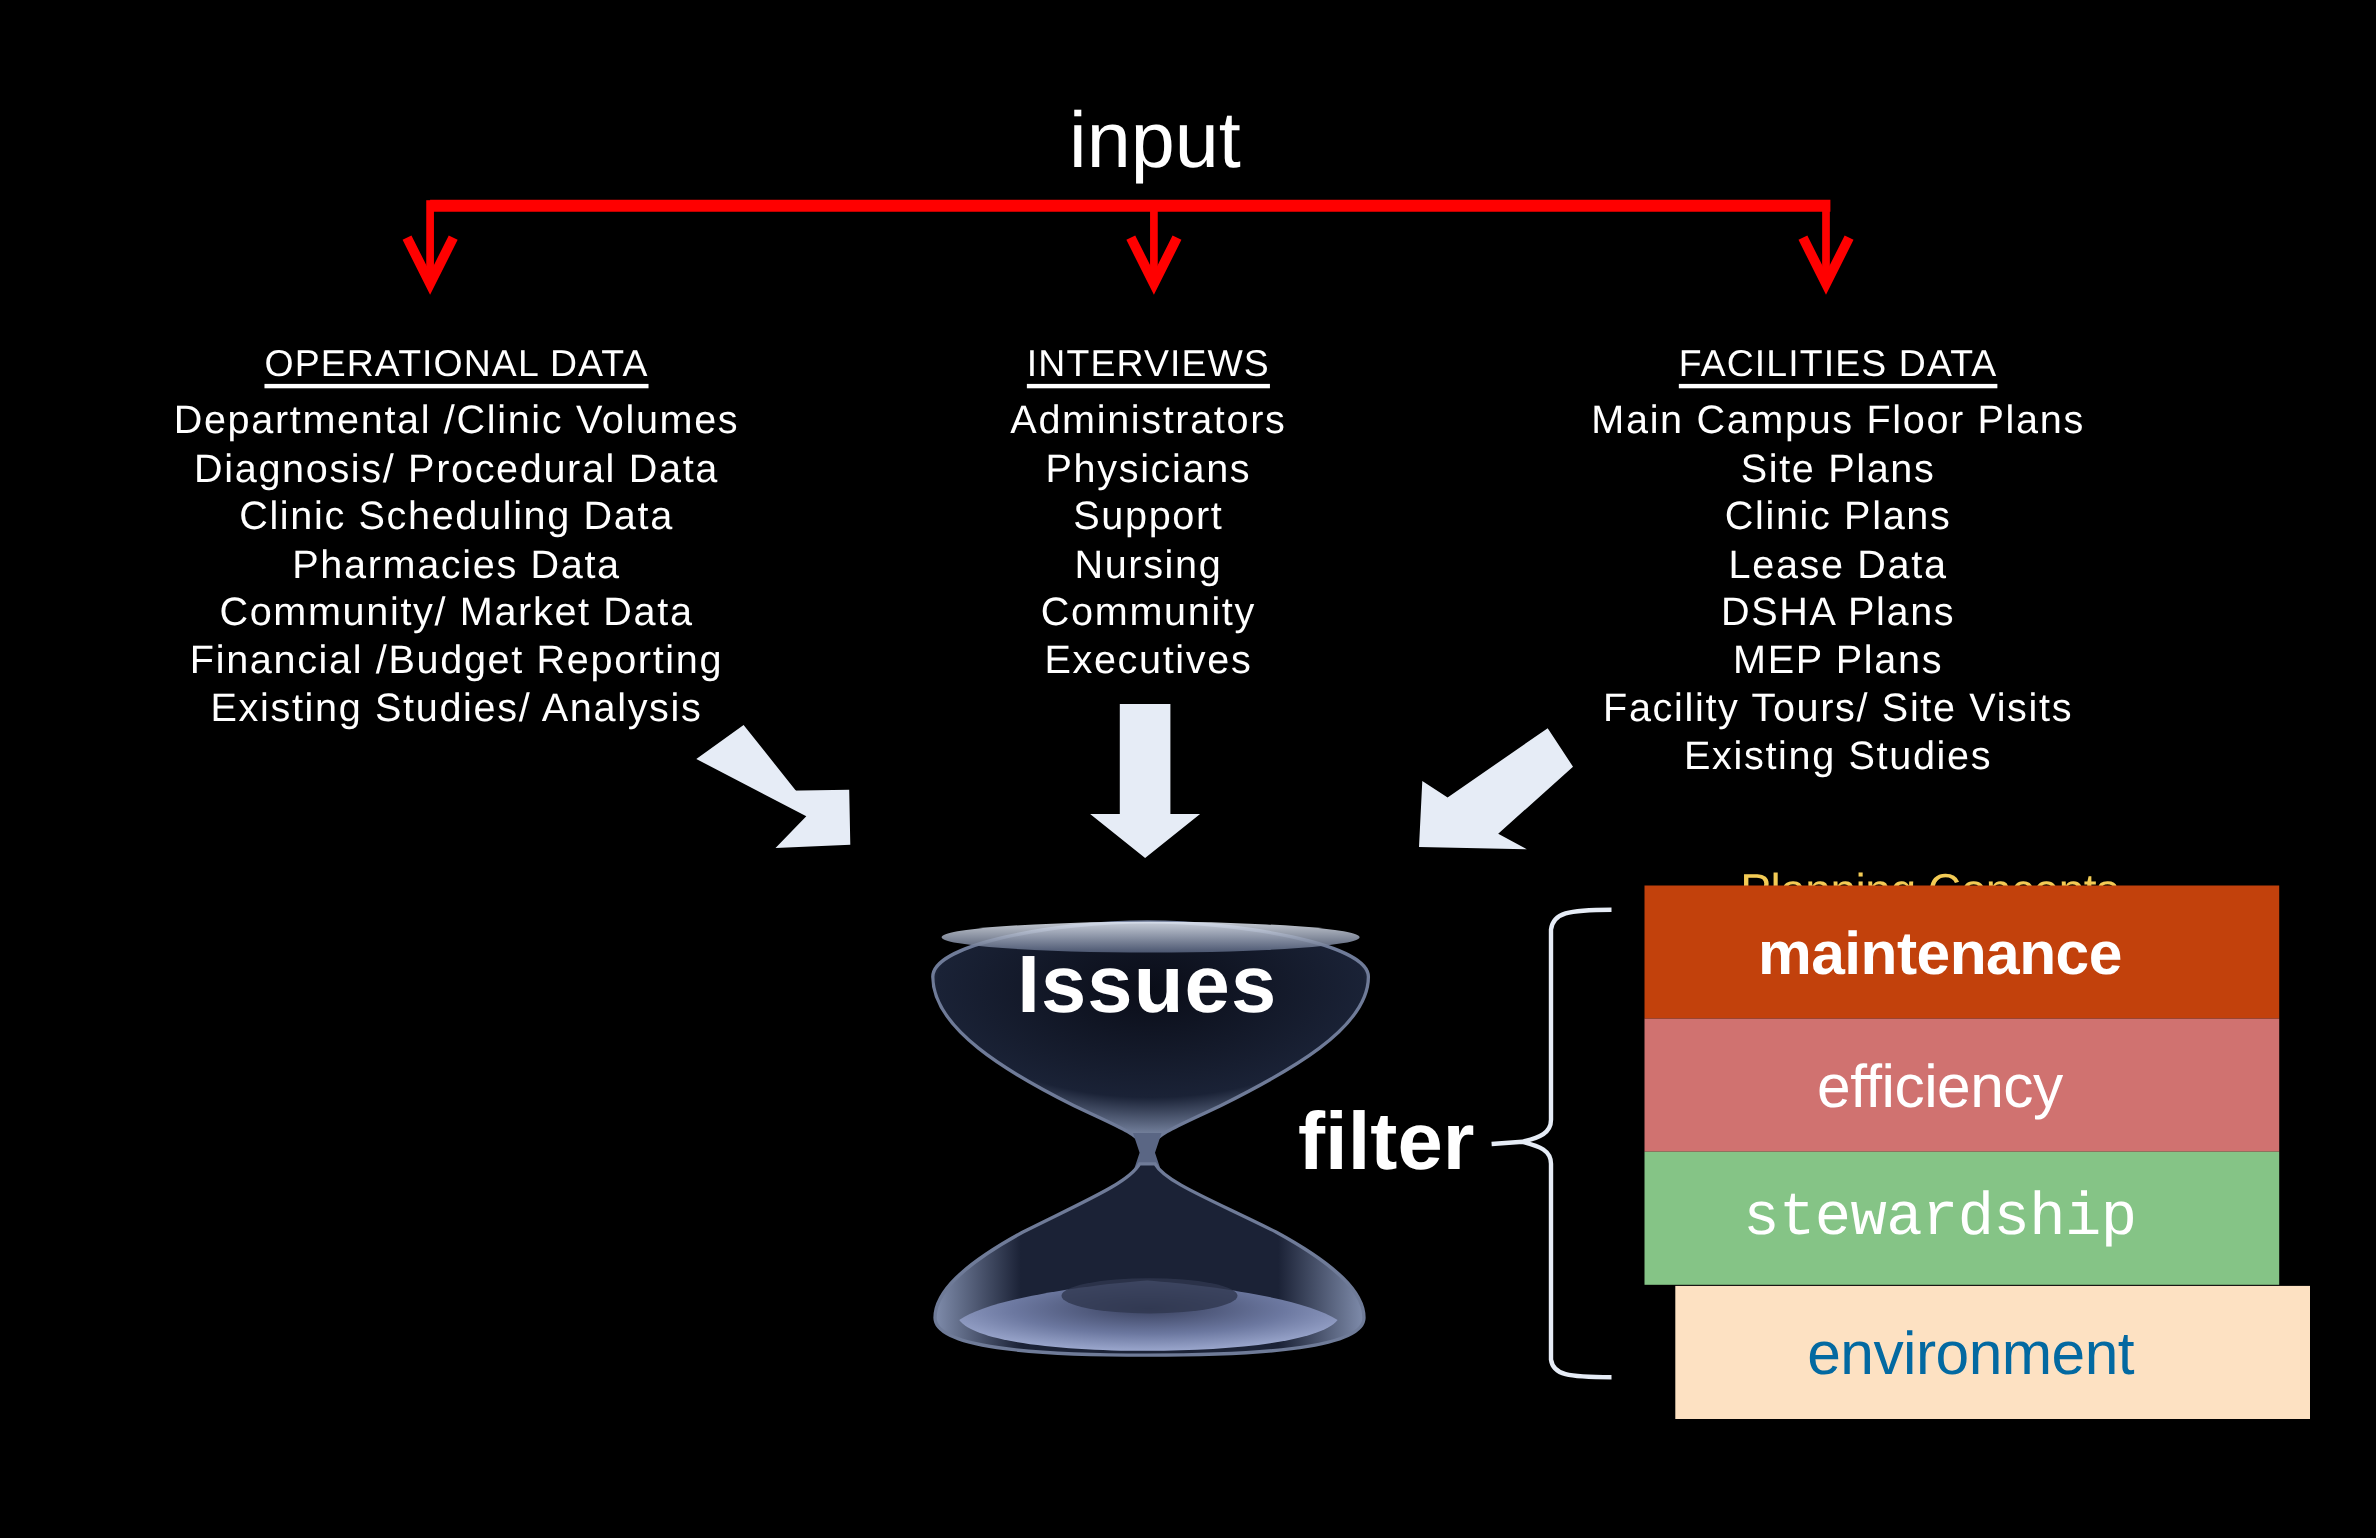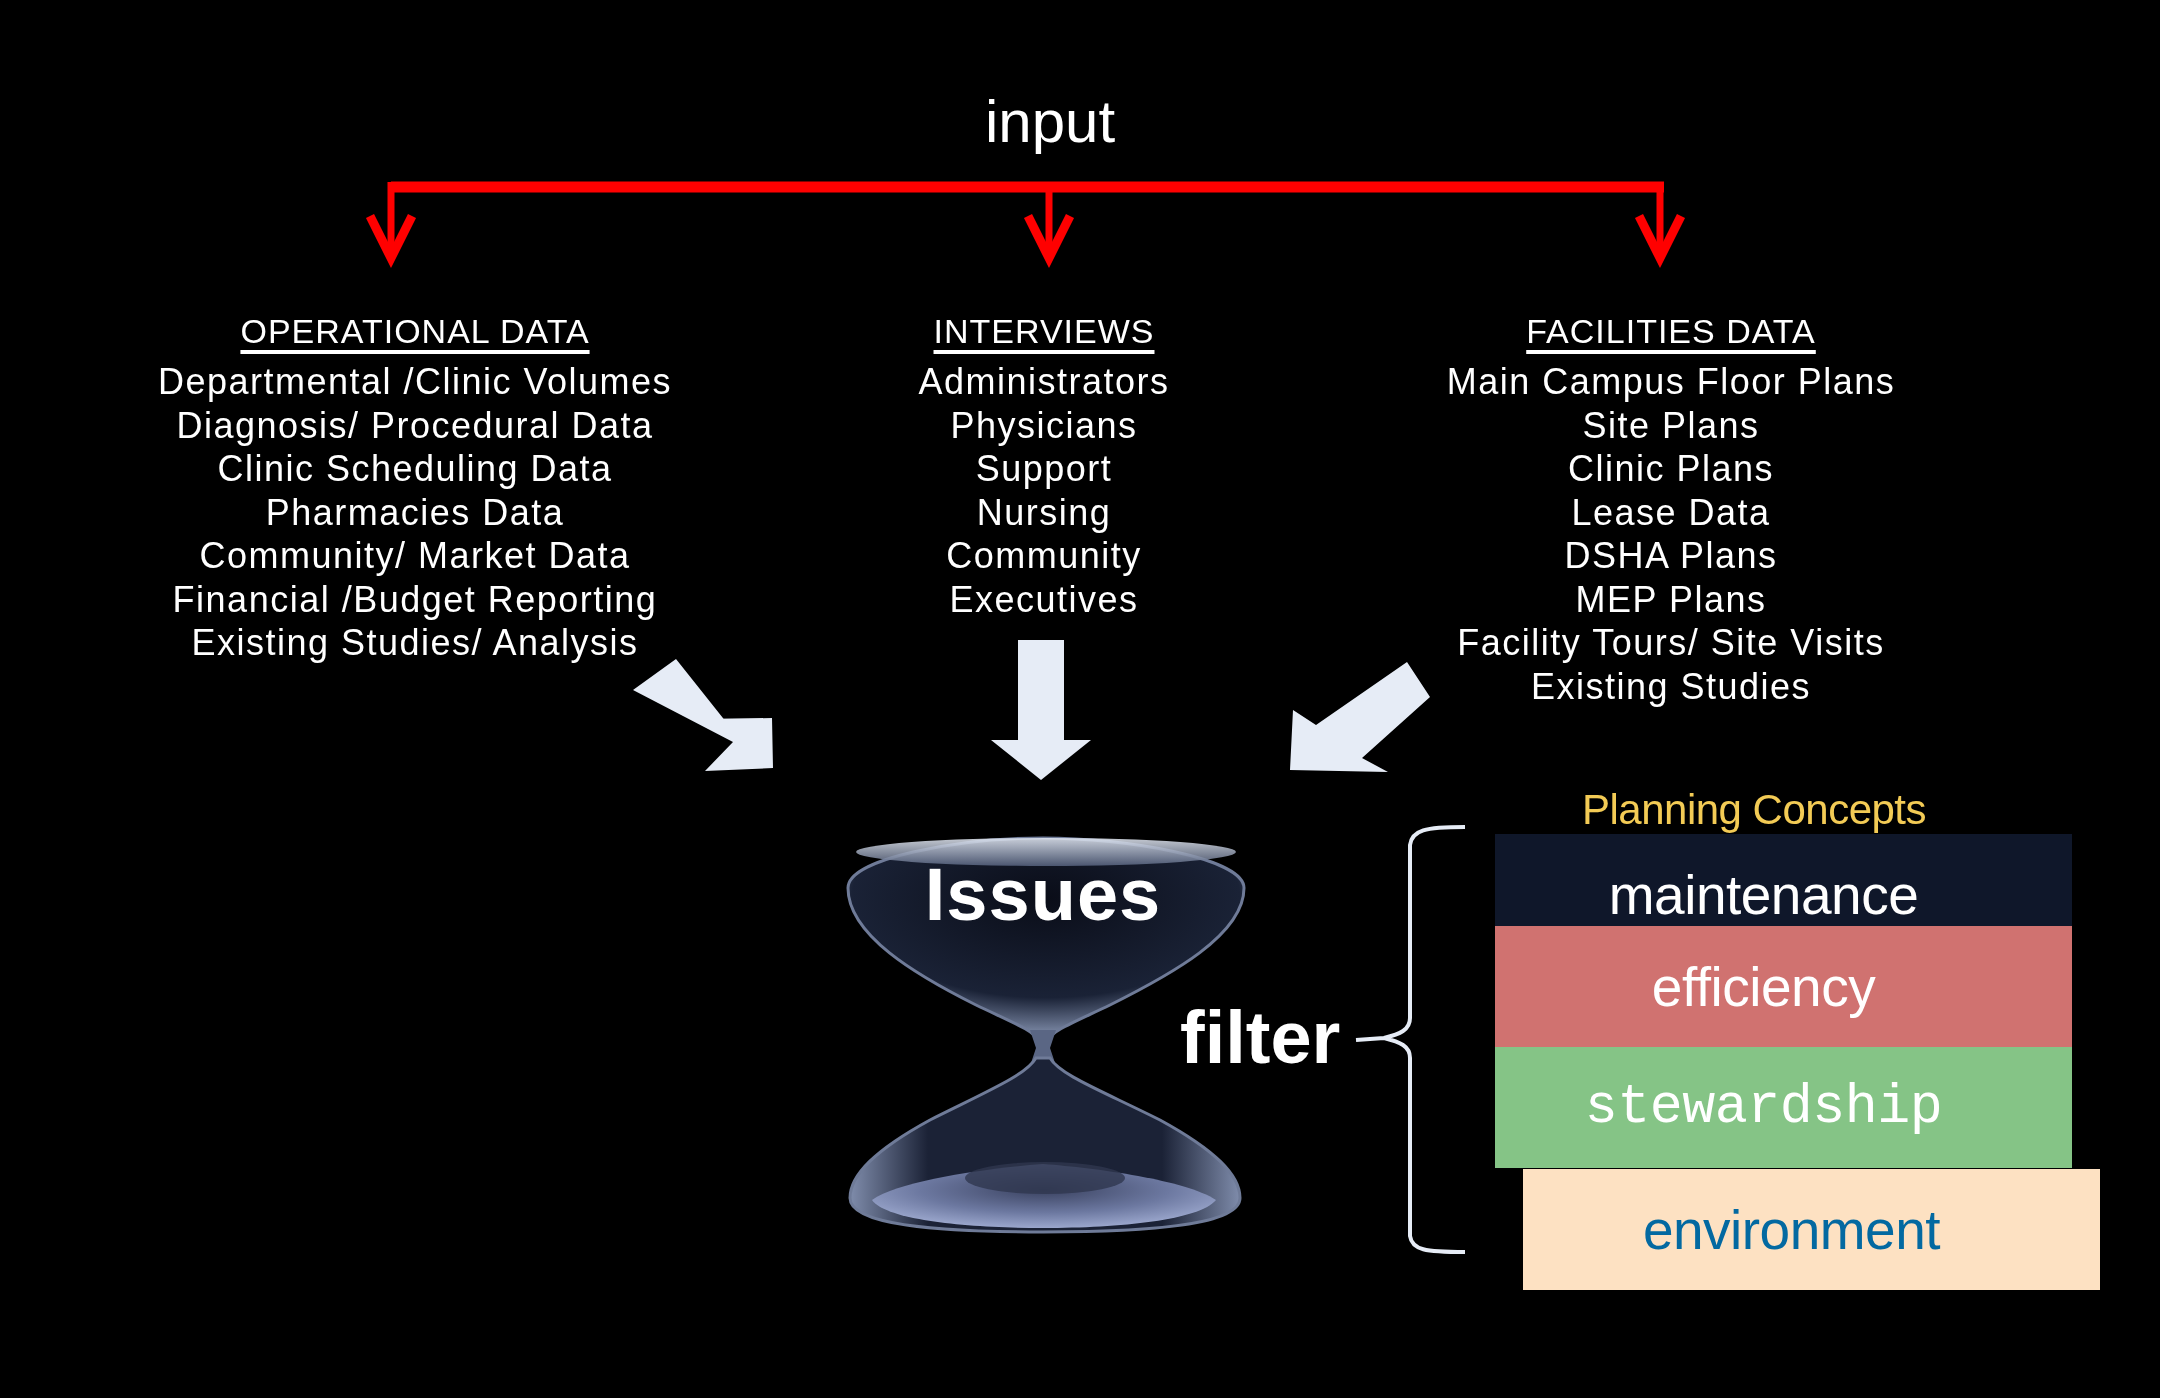--- a/index.html
+++ b/index.html
@@ -8,21 +8,21 @@
       background: #000;
       position: relative;
       overflow: hidden;
       font-family: "Liberation Sans", sans-serif;
       color: #fff;
     }
     .abs { position: absolute; }
     #input-title {
       left: 0; width: 2100px; top: 92px;
       text-align: center;
-      font-size: 60px;
+      font-size: 72px;
       color: #fff;
       line-height: 1;
     }
     svg.overlay { position: absolute; left: 0; top: 0; }
     .column {
       position: absolute;
       top: 302px;
       text-align: center;
       transform: translateX(-50%);
       white-space: nowrap;
@@ -180,21 +180,21 @@
     <li>Facility Tours/ Site Visits</li>
     <li>Existing Studies</li>
   </ul>
 </div>
 
 <div id="issues-label" class="abs">Issues</div>
 <div id="filter-label" class="abs">filter</div>
 
 <div id="planning-label" class="abs" style="color: rgb(243, 203, 85);">Planning Concepts</div>
 
-<div class="concept" style="top: 834px; background: #0f172a; color: rgb(255, 255, 255);">
+<div class="concept" style="top: 805px; background: #c2410c; color: rgb(255, 255, 255); font-weight: bold;">
   <span>maintenance</span>
 </div>
 <div class="concept" style="top: 926px; background: rgb(208, 114, 112); color: rgb(255, 255, 255);">
   <span>efficiency</span>
 </div>
 <div class="concept" style="top: 1047px; background: rgb(133, 196, 134); color: rgb(255, 255, 255); font-family: Liberation Mono, monospace;">
   <span>stewardship</span>
 </div>
 <div class="concept" style="top: 1169px; background: rgb(253, 225, 194); color: #0369a1; margin-left: 28px;">
   <span>environment</span>

